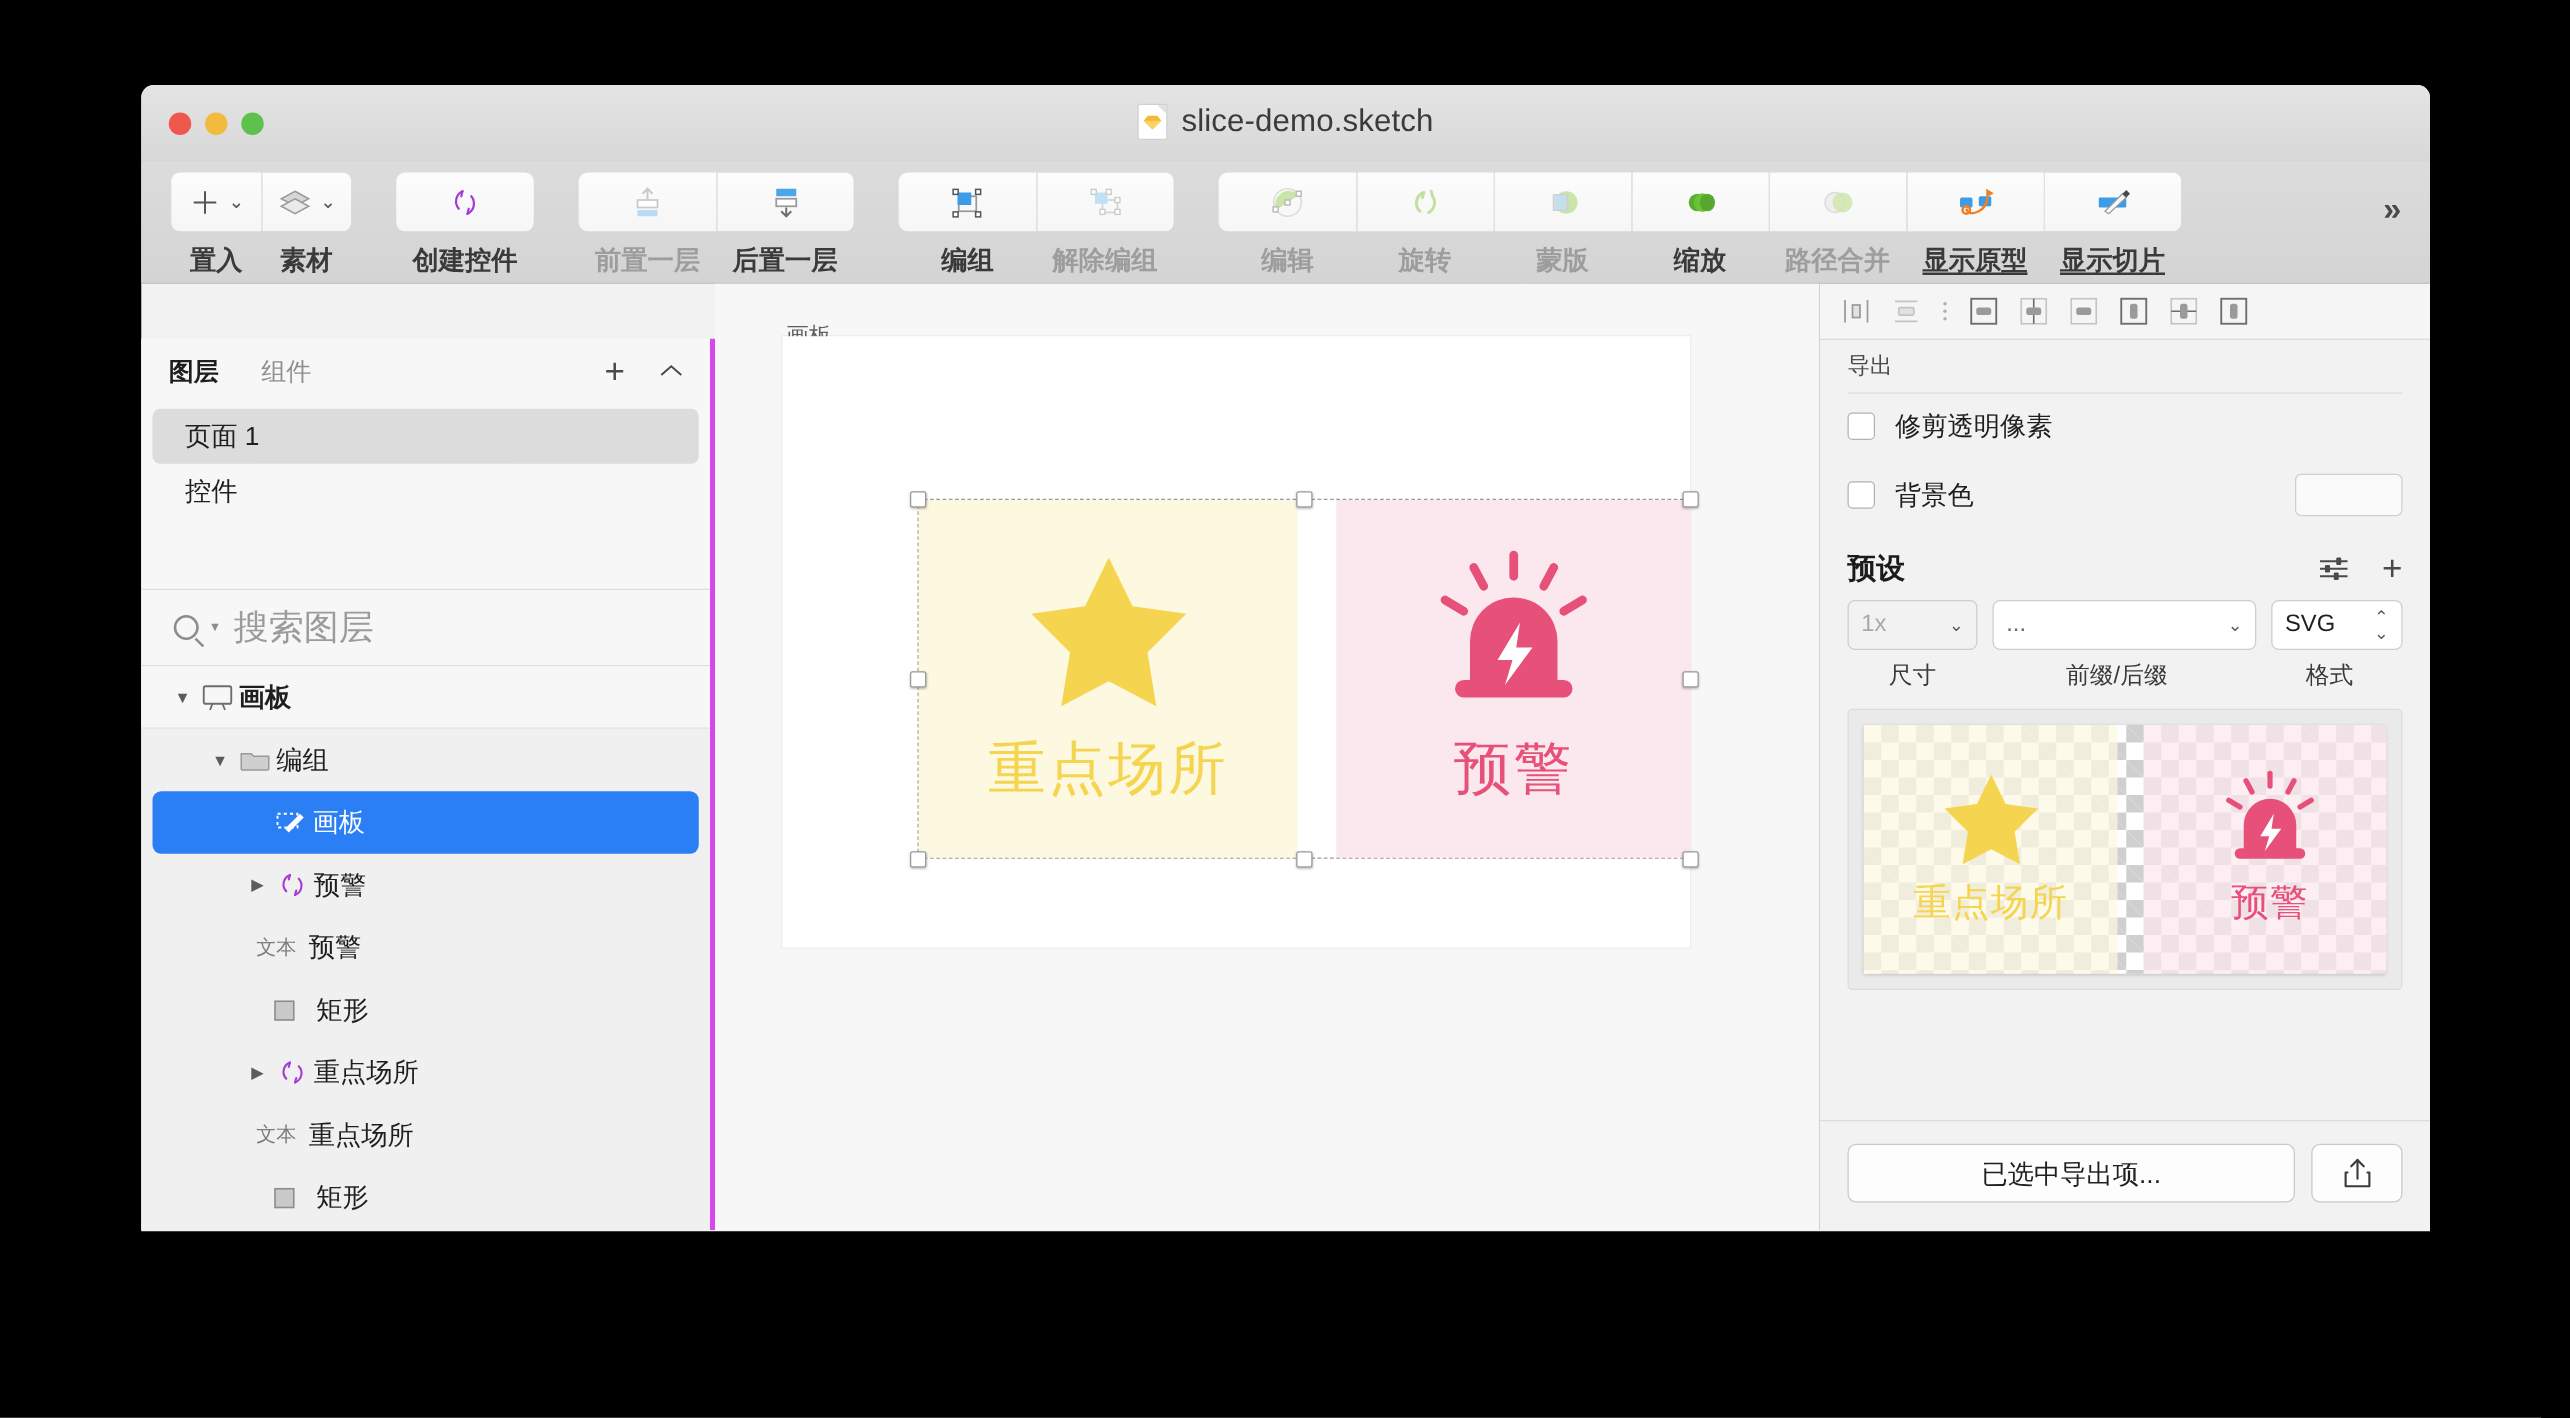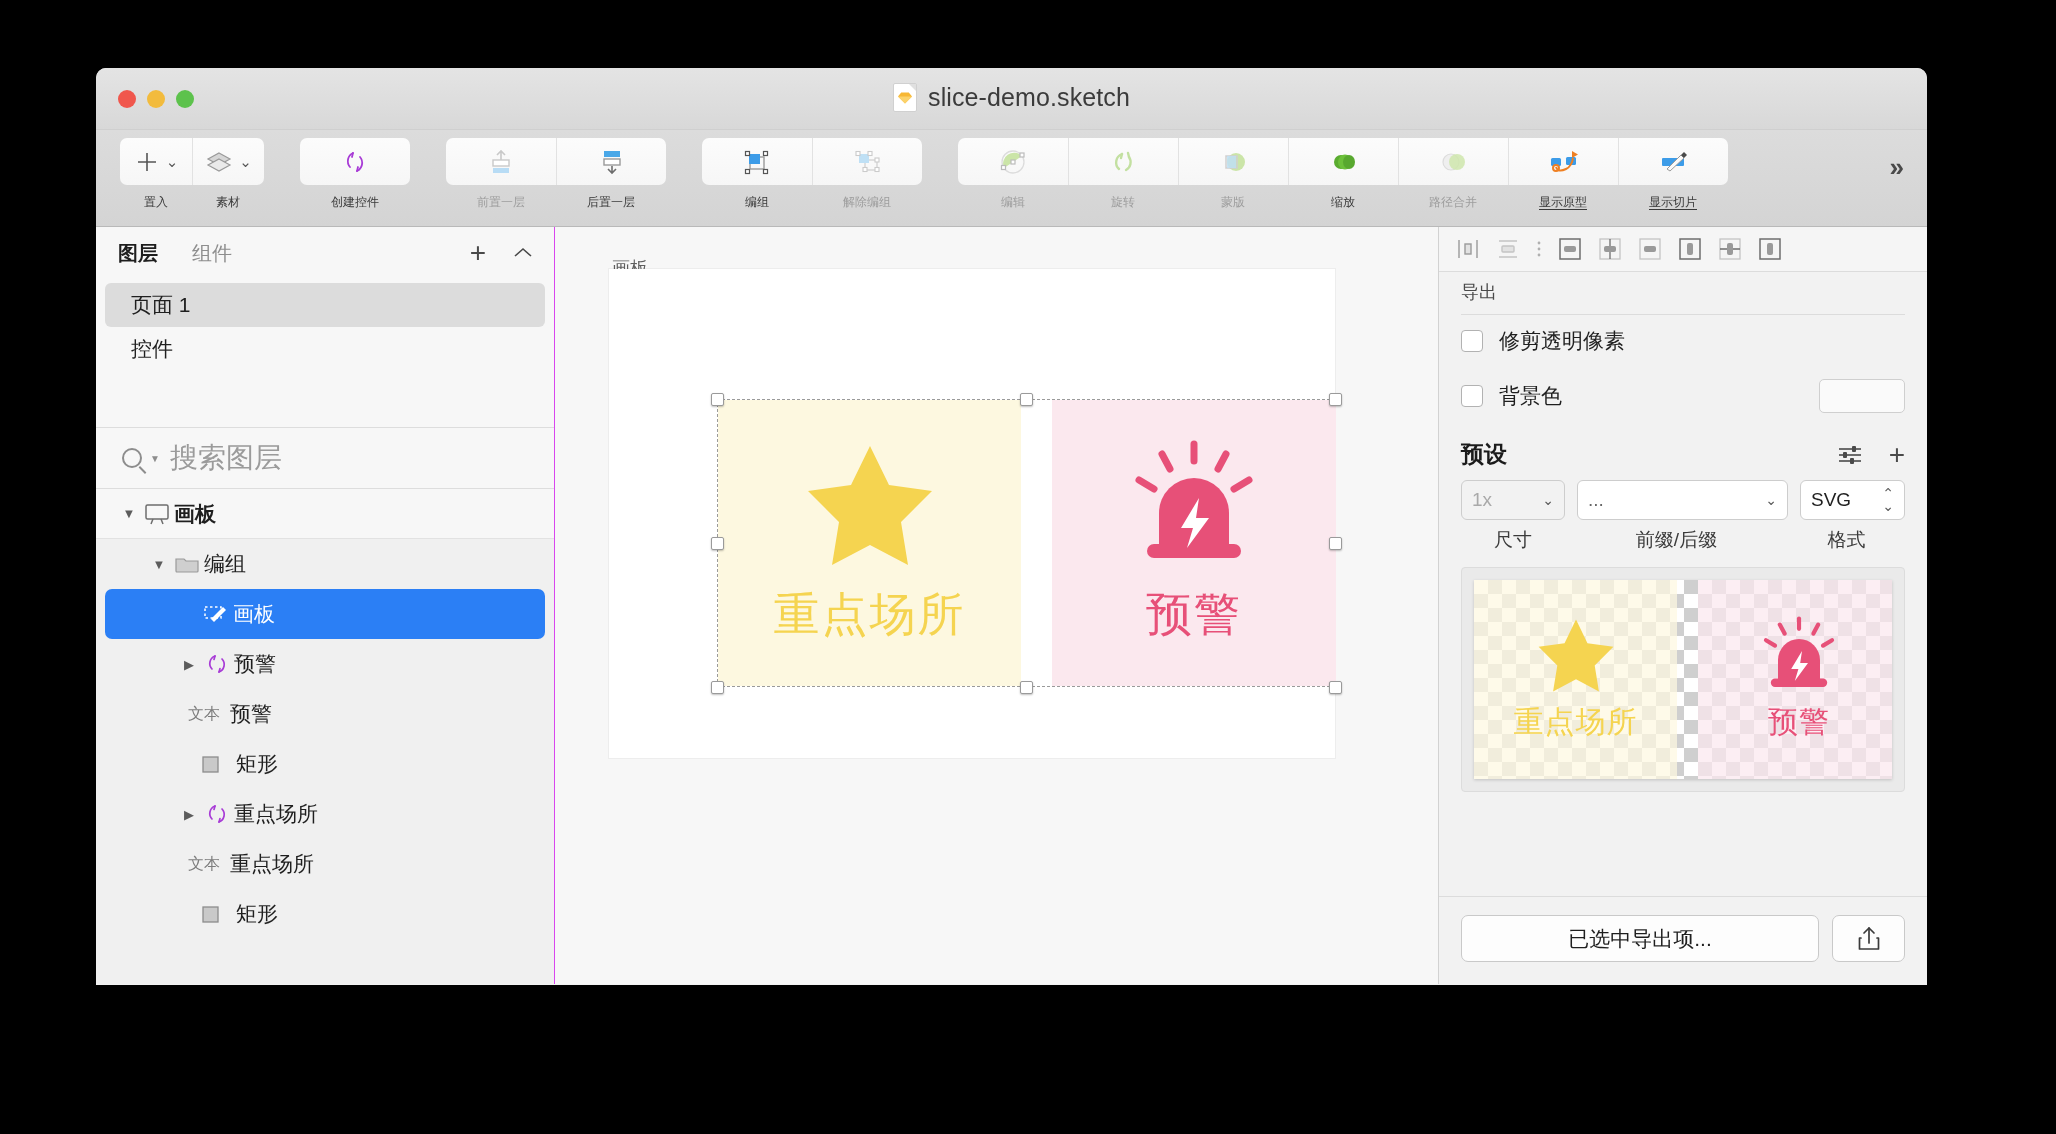--- a/index.html
+++ b/index.html
@@ -4,21 +4,21 @@
 <style>
   * { box-sizing: border-box; margin: 0; padding: 0; }
   html, body {
     width: 2056px; height: 1134px;
     background: #000;
     font-family: "Liberation Sans", "DejaVu Sans", sans-serif;
     overflow: hidden;
   }
   #window {
     position: absolute;
-    left: 96px; top: 68px;
+    left: 113px; top: 68px;
     width: 1831px; height: 917px;
     background: #f2f2f2;
     border-radius: 10px 10px 0 0;
     overflow: hidden;
     box-shadow: 0 6px 30px rgba(0,0,0,0.45);
   }
 
   
   .titlebar {
     position: relative;
@@ -64,36 +64,36 @@
   .tbtn .tile {
     width: 100%; height: 47px;
     background: linear-gradient(180deg,#fcfcfc 0%,#f6f6f6 100%);
     display: flex; align-items: center; justify-content: center; gap: 6px;
   }
   .tgroup .tbtn:first-child .tile { border-radius: 7px 0 0 7px; }
   .tgroup .tbtn:last-child .tile { border-radius: 0 7px 7px 0; }
   .tgroup .tbtn:only-child .tile { border-radius: 7px; }
   .tgroup .tbtn + .tbtn .tile { border-left: 1px solid #e2e2e2; }
   .tbtn .lbl {
-    margin-top: 9px; font-size: 12px; color: #3a3a3a; white-space: nowrap;
+    margin-top: 9px; font-size: 21px; color: #3a3a3a; white-space: nowrap; font-weight: bold;
   }
   .tbtn.dim .lbl { color: #9d9d9d; }
   .tbtn .lbl.uline { text-decoration: underline; text-underline-offset: 3px; }
   .chev { font-size: 15px; color: #555; line-height: 1; }
   .overflow {
     position: absolute; right: 26px; top: 22px;
     font-size: 26px; color: #4a4a4a; font-weight: bold; letter-spacing: -3px;
   }
 
   
   .body { display: flex; height: 757px; }
 
   
-  .left { width: 459px; background: #f5f5f5; border-right: 1px solid #d946ef;
-          display: flex; flex-direction: column; }
+  .left { width: 459px; background: #f5f5f5; border-right: 4px solid #d946ef;
+          display: flex; flex-direction: column; margin-top: 44px; }
   .left-tabs {
     height: 52px; display: flex; align-items: center; padding: 0 20px 0 22px;
     background: #f7f7f7; position: relative;
   }
   .ltab { font-size: 20px; color: #8e8e8e; margin-right: 34px; }
   .ltab.active { color: #1e1e1e; font-weight: bold; }
   .left-tabs .actions { margin-left: auto; display: flex; gap: 26px; align-items:center; }
   .ico-plus { font-size: 28px; color: #4a4a4a; font-weight: 300; line-height: 1; }
 
   .pages { background: #f7f7f7; padding: 4px 9px 0; height: 148px; }

